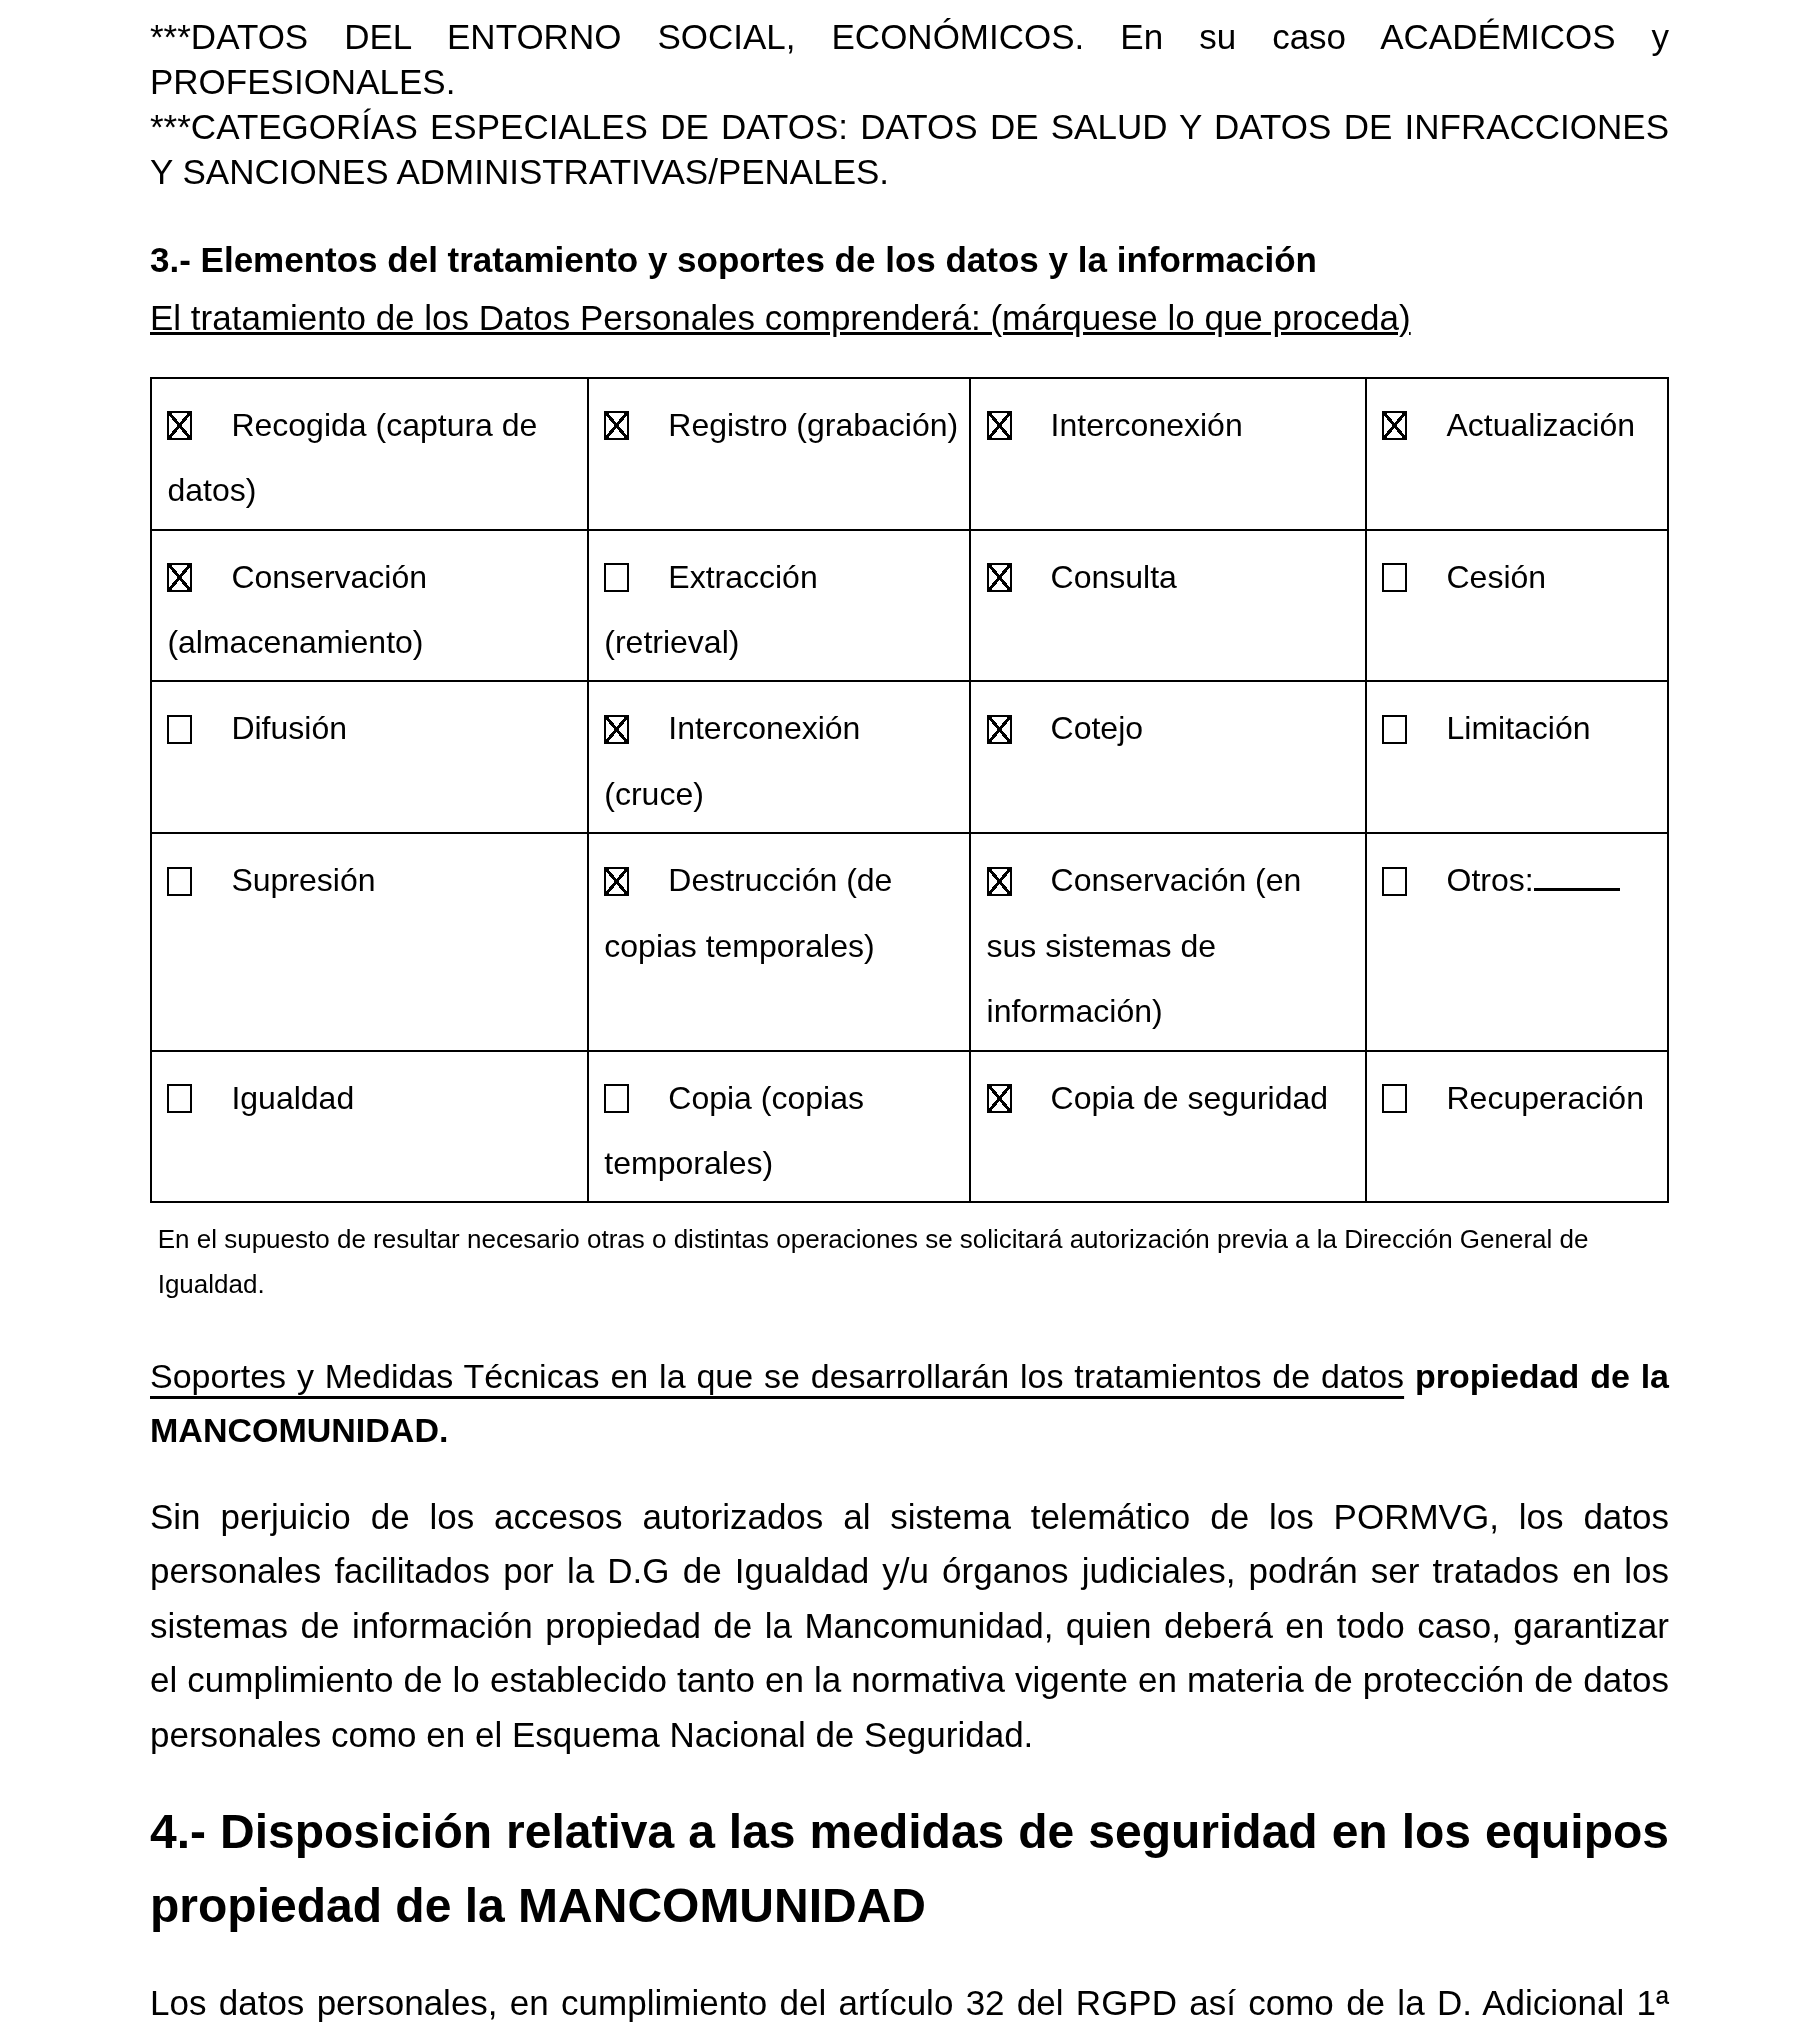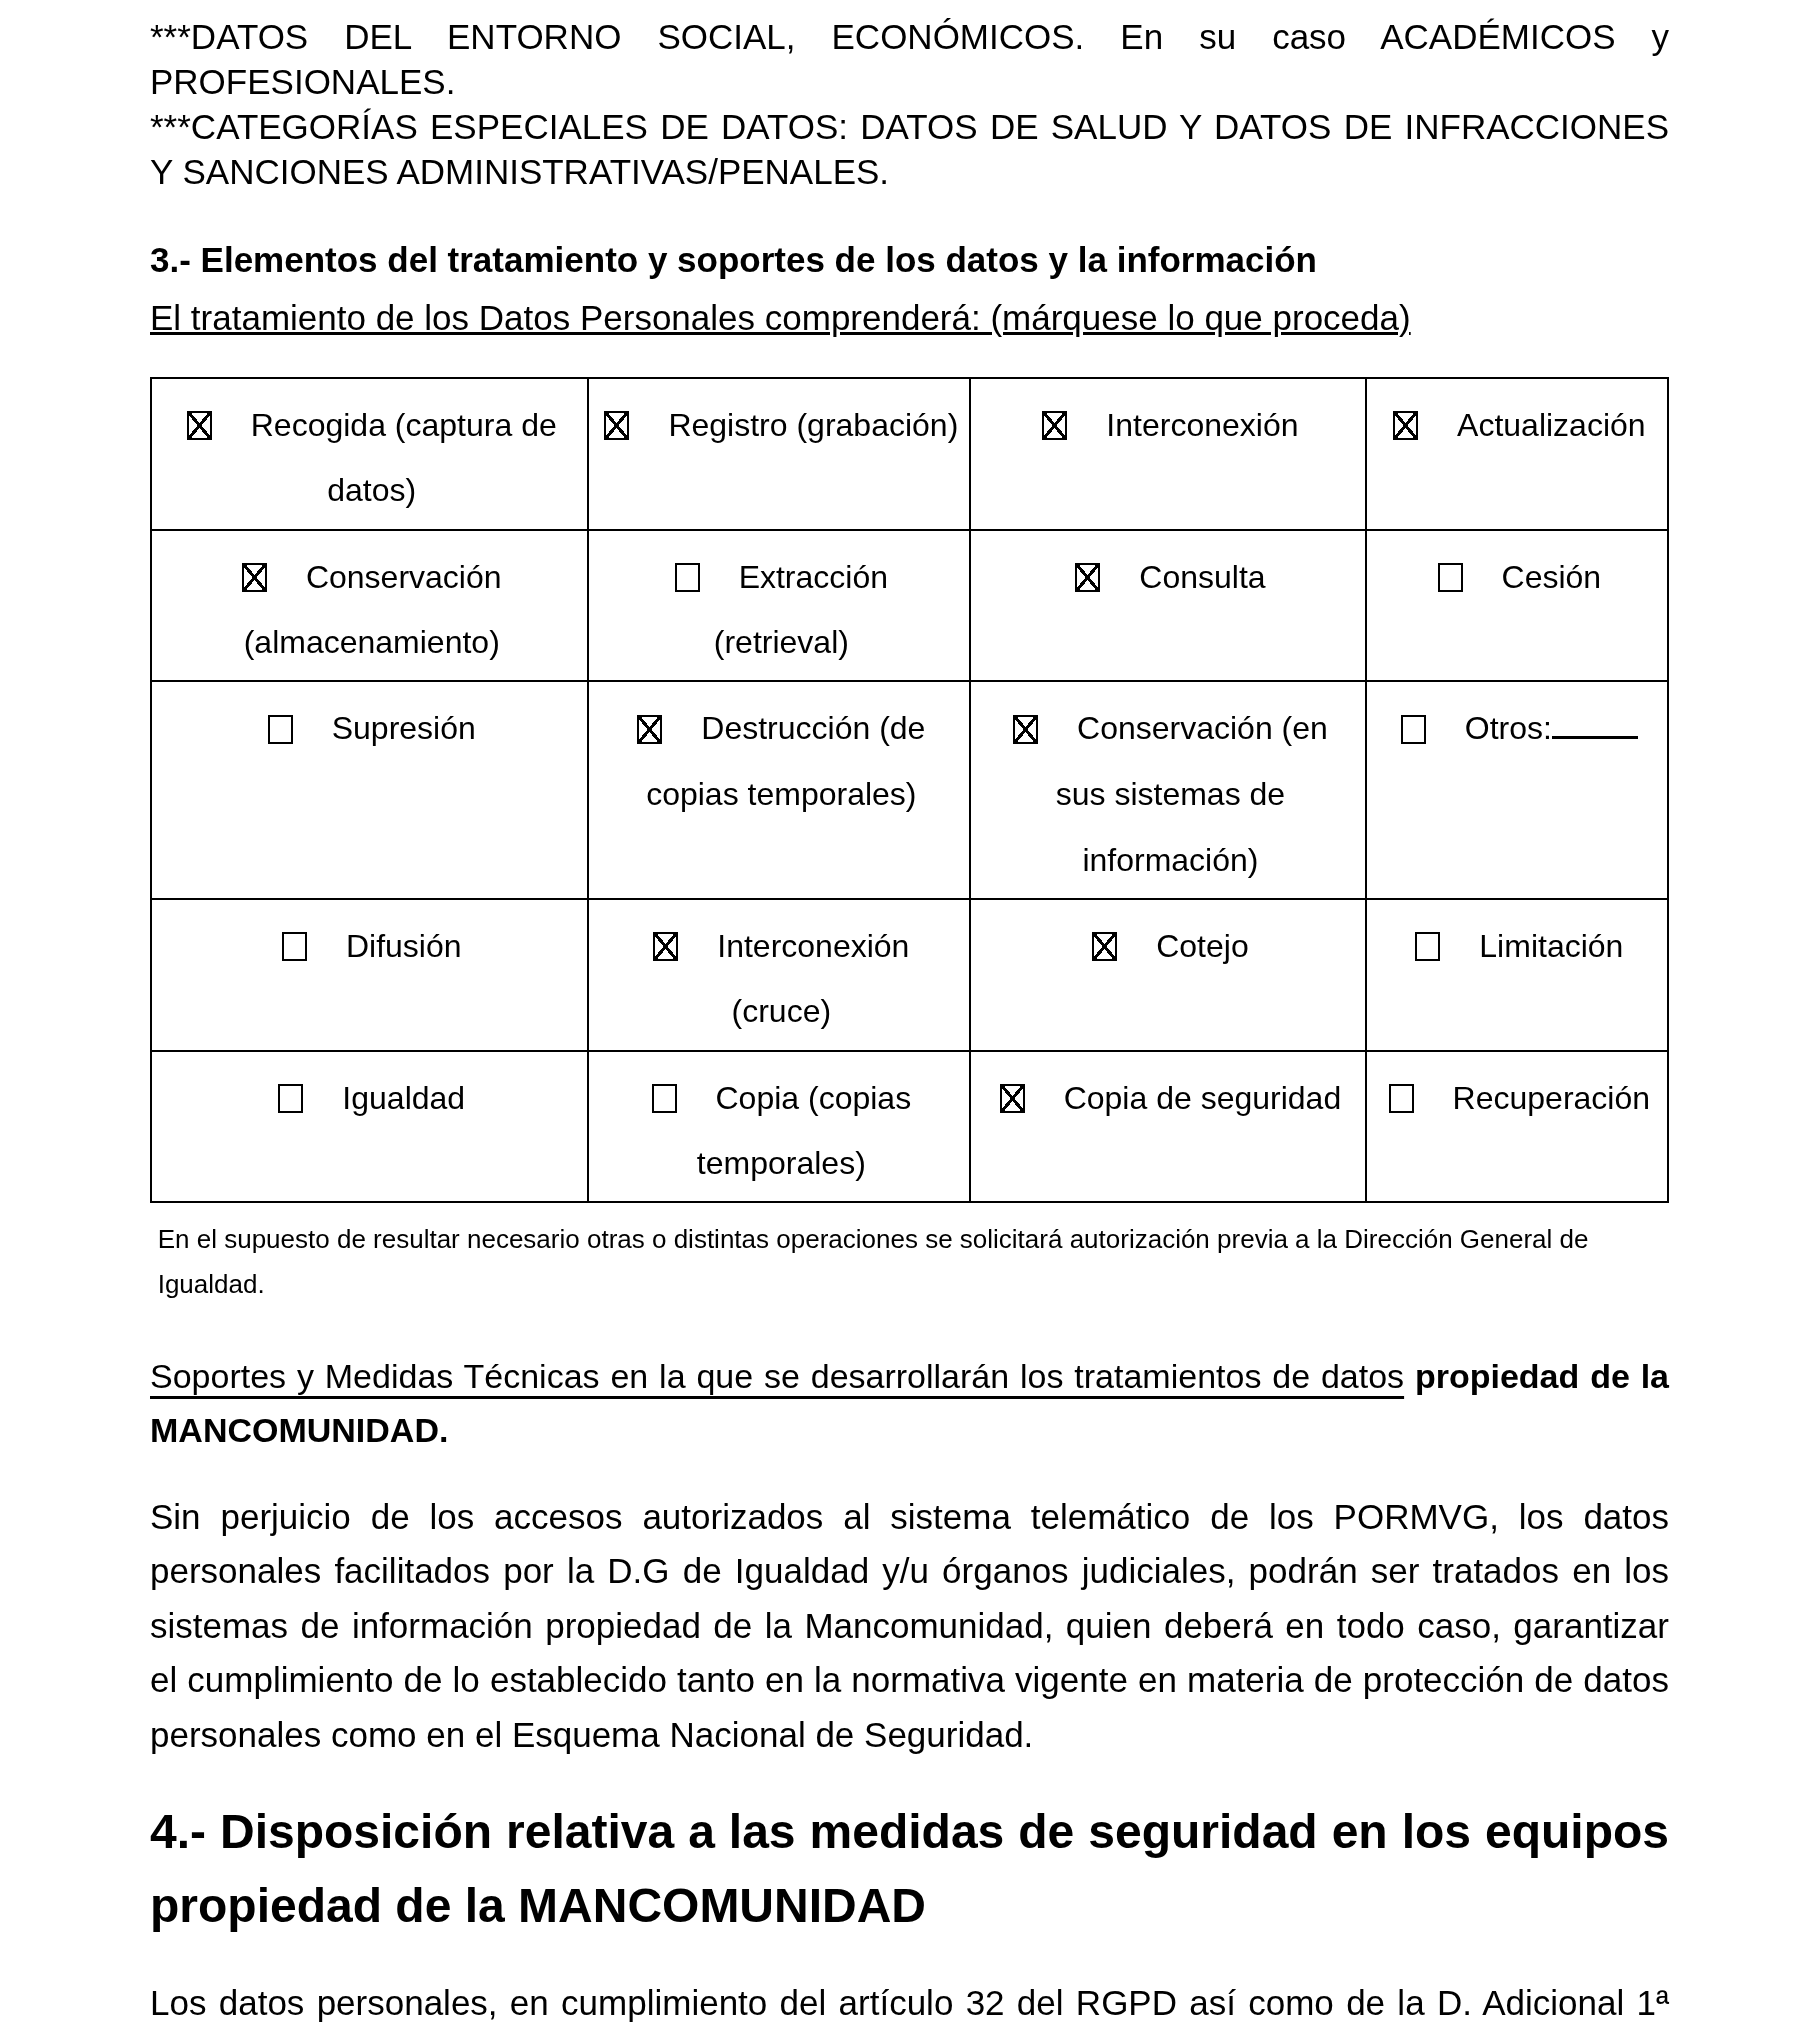--- a/index.html
+++ b/index.html
@@ -10,21 +10,21 @@
     font-family:"Liberation Sans",sans-serif;
   }
   .intro p{font-size:35px;line-height:1.28;margin:0;text-align:justify;}
   .h3{font-size:35px;font-weight:bold;margin:40px 0 0 0;line-height:1.4;}
   .lead{font-size:35px;margin:9.3px 0 0 0;line-height:1.4;text-decoration:underline;}
 
   table.tt{border-collapse:collapse;width:100%;margin-top:35px;table-layout:fixed;}
   table.tt td{
     border:2.3px solid #000;vertical-align:top;box-sizing:border-box;
     height:125px;padding:14px 10.8px 4.6px 15.4px;
-    font-size:32px;line-height:2.05;text-align:center;
+    font-size:32px;line-height:2.05;
   }
   .cb{
     display:inline-block;width:25px;height:29px;border:2.3px solid #000;
     margin-right:39px;vertical-align:-4.6px;box-sizing:border-box;background:#fff;
   }
   .cb[data-checked="true"]{
     background:
       linear-gradient(to top right, transparent 45%, #000 45%, #000 55%, transparent 55%),
       linear-gradient(to bottom right, transparent 45%, #000 45%, #000 55%, transparent 55%);
   }
@@ -65,30 +65,30 @@
     <td><span class="cb" data-checked="true"></span><span>Interconexión</span></td>
     <td><span class="cb" data-checked="true"></span><span>Actualización</span></td>
   </tr>
   <tr>
     <td><span class="cb" data-checked="true"></span><span>Conservación (almacenamiento)</span></td>
     <td><span class="cb" data-checked="false"></span><span>Extracción (retrieval)</span></td>
     <td><span class="cb" data-checked="true"></span><span>Consulta</span></td>
     <td><span class="cb" data-checked="false"></span><span>Cesión</span></td>
   </tr>
   <tr>
+    <td><span class="cb" data-checked="false"></span><span>Difusión</span></td>
+    <td><span class="cb" data-checked="true"></span><span>Interconexión (cruce)</span></td>
+    <td><span class="cb" data-checked="true"></span><span>Cotejo</span></td>
+    <td><span class="cb" data-checked="false"></span><span>Limitación</span></td>
+  </tr>
+  <tr>
     <td><span class="cb" data-checked="false"></span><span>Supresión</span></td>
     <td><span class="cb" data-checked="true"></span><span>Destrucción (de copias temporales)</span></td>
     <td><span class="cb" data-checked="true"></span><span>Conservación (en sus sistemas de información)</span></td>
     <td><span class="cb" data-checked="false"></span><span>Otros:</span><span class="blank"></span></td>
-  </tr>
-  <tr>
-    <td><span class="cb" data-checked="false"></span><span>Difusión</span></td>
-    <td><span class="cb" data-checked="true"></span><span>Interconexión (cruce)</span></td>
-    <td><span class="cb" data-checked="true"></span><span>Cotejo</span></td>
-    <td><span class="cb" data-checked="false"></span><span>Limitación</span></td>
   </tr>
   <tr>
     <td><span class="cb" data-checked="false"></span><span>Igualdad</span></td>
     <td><span class="cb" data-checked="false"></span><span>Copia (copias temporales)</span></td>
     <td><span class="cb" data-checked="true"></span><span>Copia de seguridad</span></td>
     <td><span class="cb" data-checked="false"></span><span>Recuperación</span></td>
   </tr>
 </tbody>
   </table>
 

